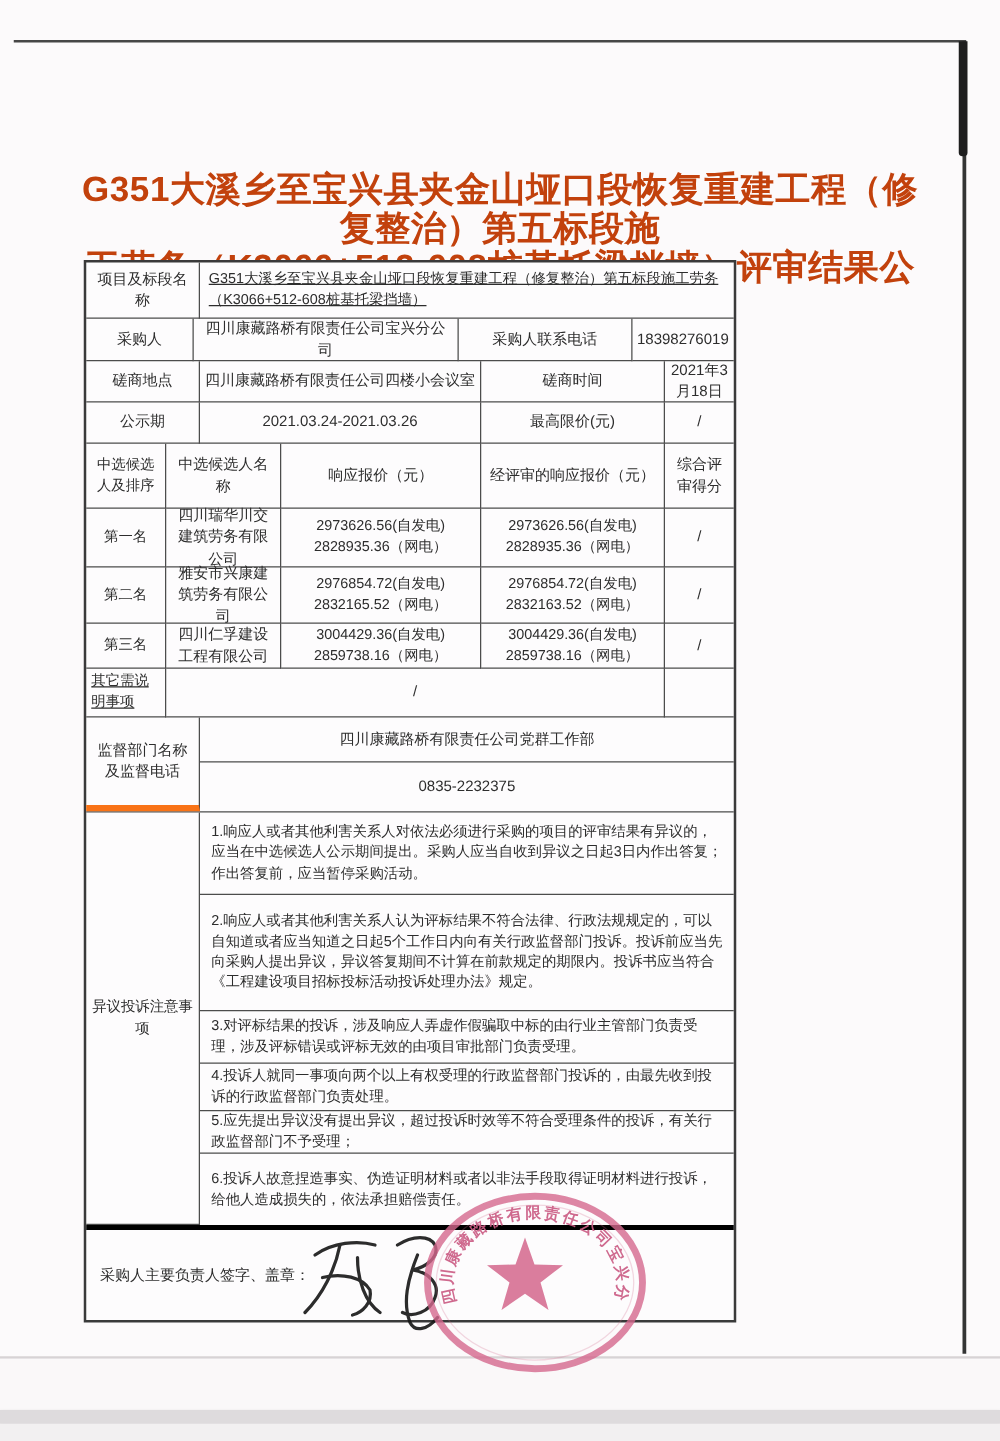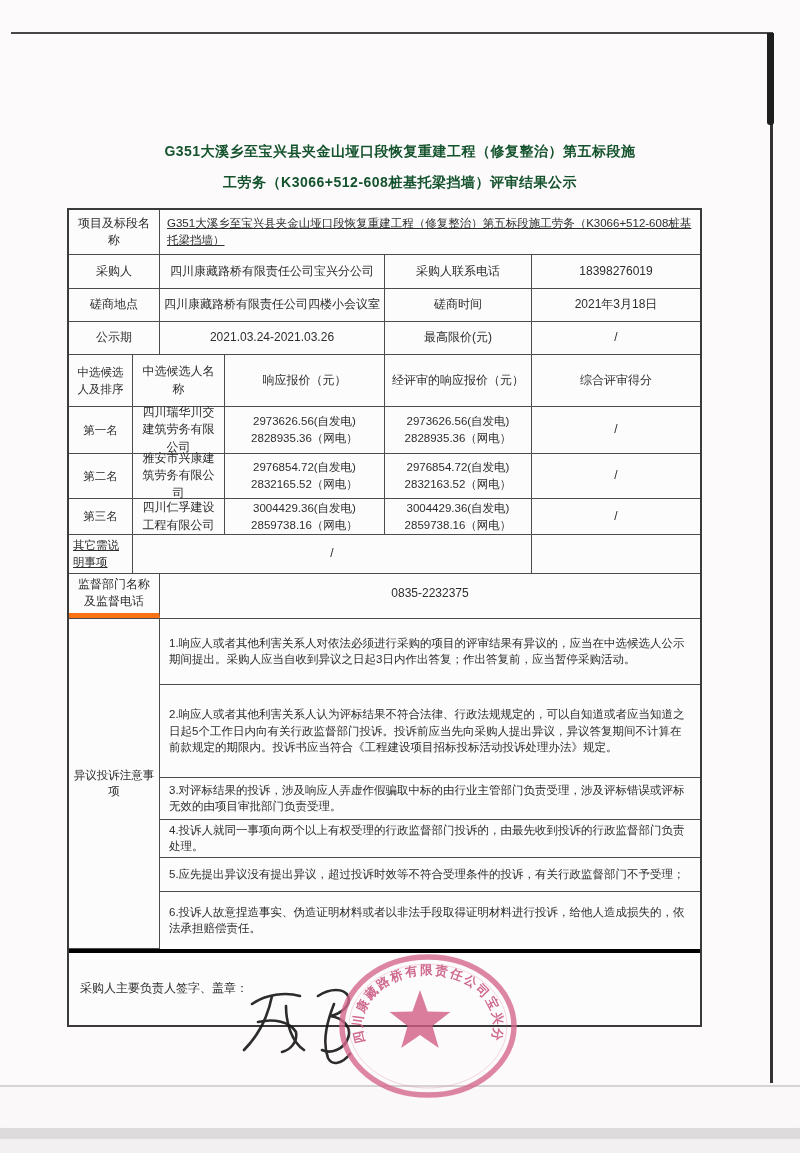--- a/index.html
+++ b/index.html
@@ -14,27 +14,27 @@
   .scan-rightline{position:absolute;left:770px;top:33px;width:3px;height:1050px;background:#343434;}
   .scan-rightthick{position:absolute;left:767px;top:33px;width:7px;height:92px;background:#1e1e1e;border-radius:0 0 3px 3px;}
   .page-bottom-line{position:absolute;left:0;top:1085px;width:800px;height:2px;background:#d7d3d5;}
   .page-below{position:absolute;left:0;top:1087px;width:800px;height:41px;background:#faf8f9;}
   .page-band{position:absolute;left:0;top:1128px;width:800px;height:11px;background:#dedbdd;box-shadow:0 1px 2px rgba(120,110,115,.25);}
   .page-belowband{position:absolute;left:0;top:1139px;width:800px;height:14px;background:#f2f0f1;}
 
   
   .doc-title{
     position:absolute;left:60px;top:136px;width:680px;
-    text-align:center;font-size:14px;font-weight:bold;line-height:31px;
-    color:#14532d;letter-spacing:.5px;
+    text-align:center;font-size:28px;font-weight:bold;line-height:31px;
+    color:#c2410c;letter-spacing:.5px;
   }
 
   
   .tbl{
-    position:absolute;left:67px;top:208px;width:635px;
+    position:absolute;left:67px;top:208px;width:522px;
     border:2px solid #3a3a3a;background:#fdfcfd;box-sizing:border-box;
     font-size:12px;
   }
   .tr{display:flex;}
   .td{
     box-sizing:border-box;
     border-right:1px solid #4c4c4c;border-bottom:1px solid #4c4c4c;
     display:flex;align-items:center;justify-content:center;
     text-align:center;padding:2px 4px;line-height:1.45;color:#2d2d2d;
   }
@@ -147,20 +147,21 @@
 
   <div class="tr" style="height:39px">
     <div class="td c1 left" style="padding-left:4px">其它需说明事项</div>
     <div class="td" style="width:399px">/</div>
     <div class="td last"></div>
   </div>
 
   <div class="sec">
     <div class="td w1" style="border-bottom:5px solid #f97316">监督部门名称及监督电话</div>
     <div class="seccol">
+      <div class="td item" style="height:36px;justify-content:center;text-align:center;font-size:12px">四川康藏路桥有限责任公司党群工作部</div>
       <div class="td item" style="height:39px;justify-content:center;text-align:center;font-size:12px;border-bottom:none">0835-2232375</div>
     </div>
   </div>
 
   <div class="sec" style="border-top:1px solid #4c4c4c">
     <div class="td w1" style="border-bottom:1px solid #4c4c4c;font-size:11.5px">异议投诉注意事项</div>
     <div class="seccol">
       <div class="td item" style="height:66px">1.响应人或者其他利害关系人对依法必须进行采购的项目的评审结果有异议的，应当在中选候选人公示期间提出。采购人应当自收到异议之日起3日内作出答复；作出答复前，应当暂停采购活动。</div>
       <div class="td item" style="height:93px">2.响应人或者其他利害关系人认为评标结果不符合法律、行政法规规定的，可以自知道或者应当知道之日起5个工作日内向有关行政监督部门投诉。投诉前应当先向采购人提出异议，异议答复期间不计算在前款规定的期限内。投诉书应当符合《工程建设项目招标投标活动投诉处理办法》规定。</div>
       <div class="td item" style="height:42px">3.对评标结果的投诉，涉及响应人弄虚作假骗取中标的由行业主管部门负责受理，涉及评标错误或评标无效的由项目审批部门负责受理。</div>

